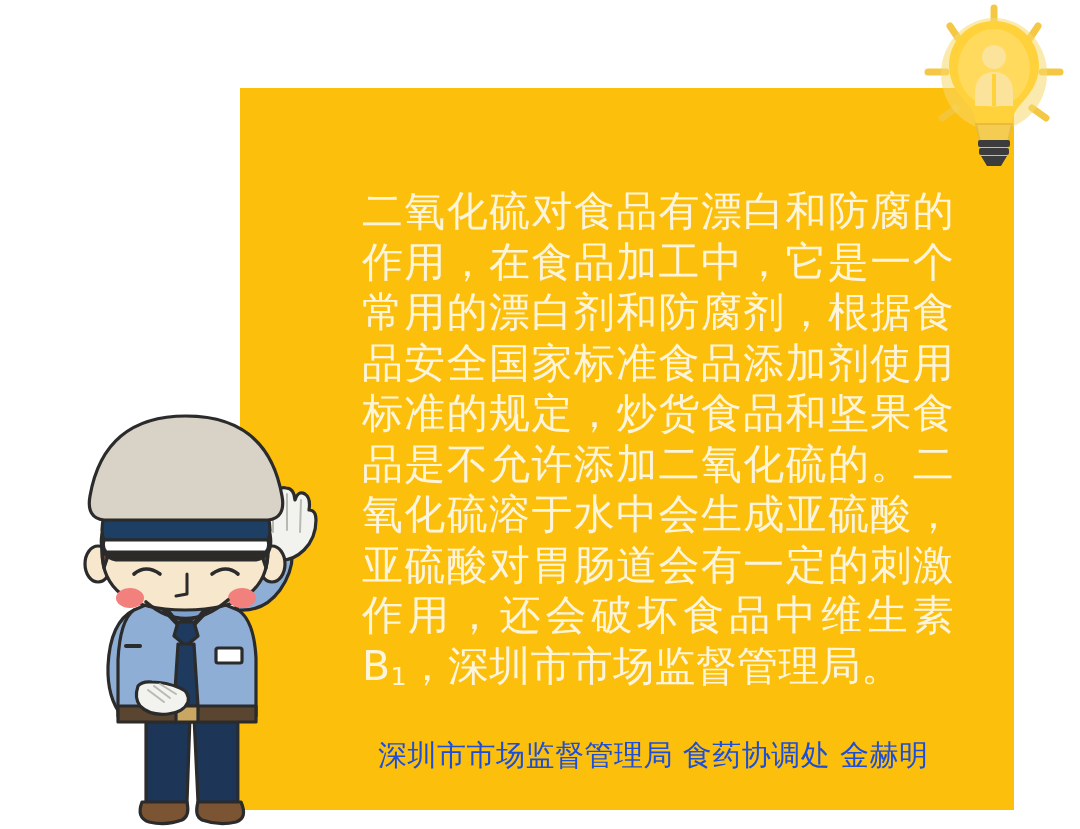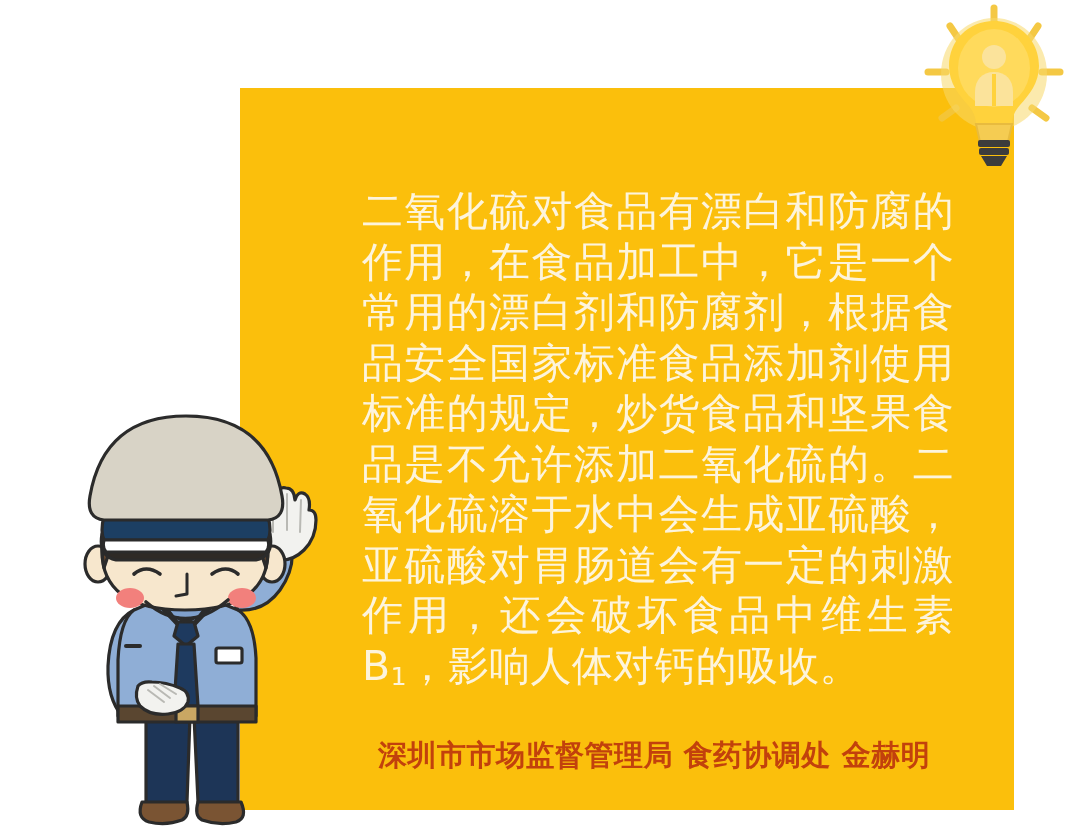--- a/index.html
+++ b/index.html
@@ -50,25 +50,25 @@
     vertical-align: -0.18em;
     letter-spacing: 0;
   }
 
   
   .attribution {
     position: absolute;
     left: 378px;
     top: 736px;
     z-index: 4;
-    color: #c2410c;
+    color: #1d4ed8;
     font-size: 29px;
     line-height: 38px;
     letter-spacing: 0.5px;
-    font-weight: 700;
+    font-weight: 400;
   }
 
   
   .bulb {
     position: absolute;
     left: 918px;
     top: 2px;
     width: 152px;
     height: 166px;
     z-index: 5;
@@ -84,21 +84,21 @@
     z-index: 6;
   }
 </style>
 </head>
 <body>
 
 <div id="stage">
 
   <div class="card"></div>
 
-  <div class="copy"><span>二氧化硫对食品有漂白和防腐的作用，在食品加工中，它是一个常用的漂白剂和防腐剂，根据食品安全国家标准食品添加剂使用标准的规定，炒货食品和坚果食品是不允许添加二氧化硫的。二氧化硫溶于水中会生成亚硫酸，亚硫酸对胃肠道会有一定的刺激作用，还会破坏食品中维生素B</span><sub>1</sub><span>，影响人体对钙的吸收。</span></div>
+  <div class="copy"><span>二氧化硫对食品有漂白和防腐的作用，在食品加工中，它是一个常用的漂白剂和防腐剂，根据食品安全国家标准食品添加剂使用标准的规定，炒货食品和坚果食品是不允许添加二氧化硫的。二氧化硫溶于水中会生成亚硫酸，亚硫酸对胃肠道会有一定的刺激作用，还会破坏食品中维生素B</span><sub>1</sub><span>，深圳市市场监督管理局。</span></div>
 
   <div class="attribution">深圳市市场监督管理局 食药协调处  金赫明</div>
 
   <div class="bulb">
     <svg viewBox="0 0 152 166" width="152" height="166" xmlns="http://www.w3.org/2000/svg">
       <g stroke="#F4C63A" stroke-width="7" stroke-linecap="round" opacity="0.95">
         <line x1="76" y1="6" x2="76" y2="24"></line>
         <line x1="32" y1="24" x2="42" y2="39"></line>
         <line x1="120" y1="24" x2="110" y2="39"></line>
         <line x1="10" y1="70" x2="28" y2="70"></line>

